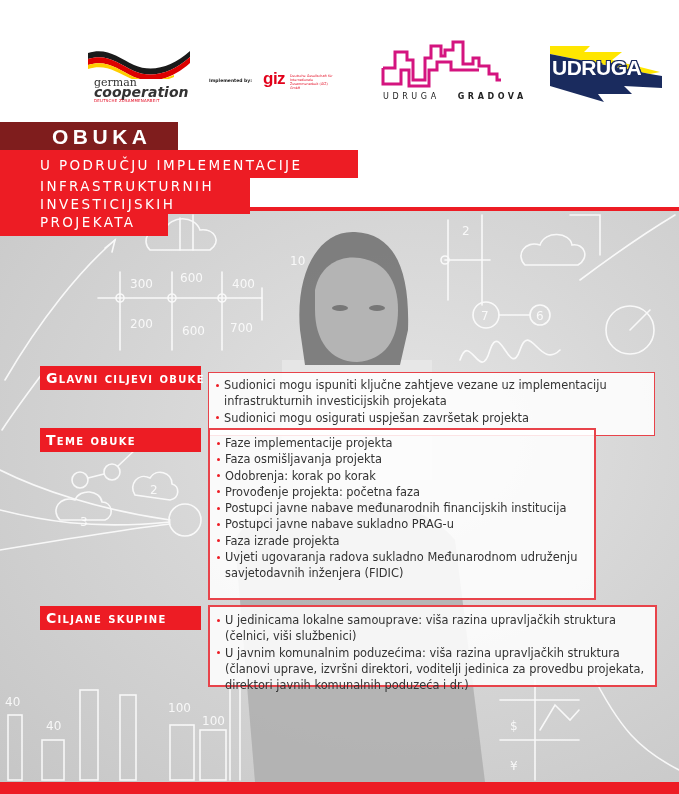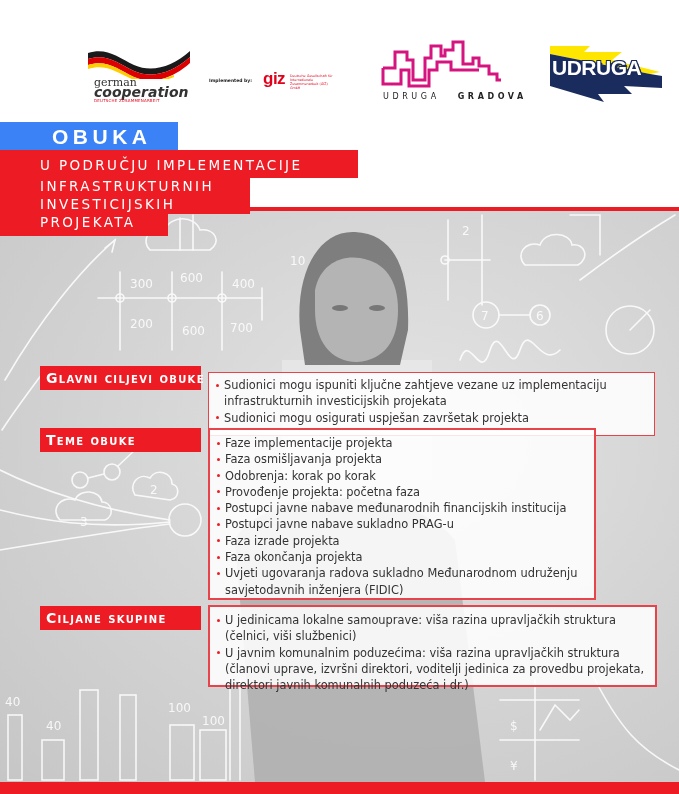--- a/index.html
+++ b/index.html
@@ -32,21 +32,21 @@
     overflow: hidden;
   }
   .photo-topline { position: absolute; left: 0; top: 207px; width: 679px; height: 4px; background: #ed1c24; }
   .sketch { position: absolute; left: 0; top: 0; }
   .person { position: absolute; left: 0; top: 0; }
   .bottom-bar { position: absolute; left: 0; top: 782px; width: 679px; height: 12px; background: #ed1c24; }
 
   
   .title-gray {
     position: absolute; left: 0; top: 122px; width: 178px; height: 36px;
-    background: #3b82f6;
+    background: #7f1d1d;
   }
   .title-gray span {
     position: absolute; left: 52px; top: 3px; color: #ffffff;
     font-family: "Liberation Sans", sans-serif; font-weight: bold;
     font-size: 21px; letter-spacing: 4.5px;
   }
   .title-red { position: absolute; background: #ed1c24; }
   .title-red span {
     position: absolute; left: 40px; color: #ffffff;
     font-family: "DejaVu Sans", sans-serif; font-size: 13.5px;
@@ -248,21 +248,20 @@
 <div class="label l2">Teme obuke</div>
 <div class="box b2">
   <ul>
     <li>Faze implementacije projekta</li>
     <li>Faza osmišljavanja projekta</li>
     <li>Odobrenja: korak po korak</li>
     <li>Provođenje projekta: početna faza</li>
     <li>Postupci javne nabave međunarodnih financijskih institucija</li>
     <li>Postupci javne nabave sukladno PRAG-u</li>
     <li>Faza izrade projekta</li>
-    <li>Faza okončanja projekta</li>
     <li>Uvjeti ugovaranja radova sukladno Međunarodnom udruženju savjetodavnih inženjera (FIDIC)</li>
   </ul>
 </div>
 
 <div class="label l3">Ciljane skupine</div>
 <div class="box b3">
   <ul>
     <li>U jedinicama lokalne samouprave: viša razina upravljačkih struktura (čelnici, viši službenici)</li>
     <li>U javnim komunalnim poduzećima: viša razina upravljačkih struktura (članovi uprave, izvršni direktori, voditelji jedinica za provedbu projekata, direktori javnih komunalnih poduzeća i dr.)</li>
   </ul>

